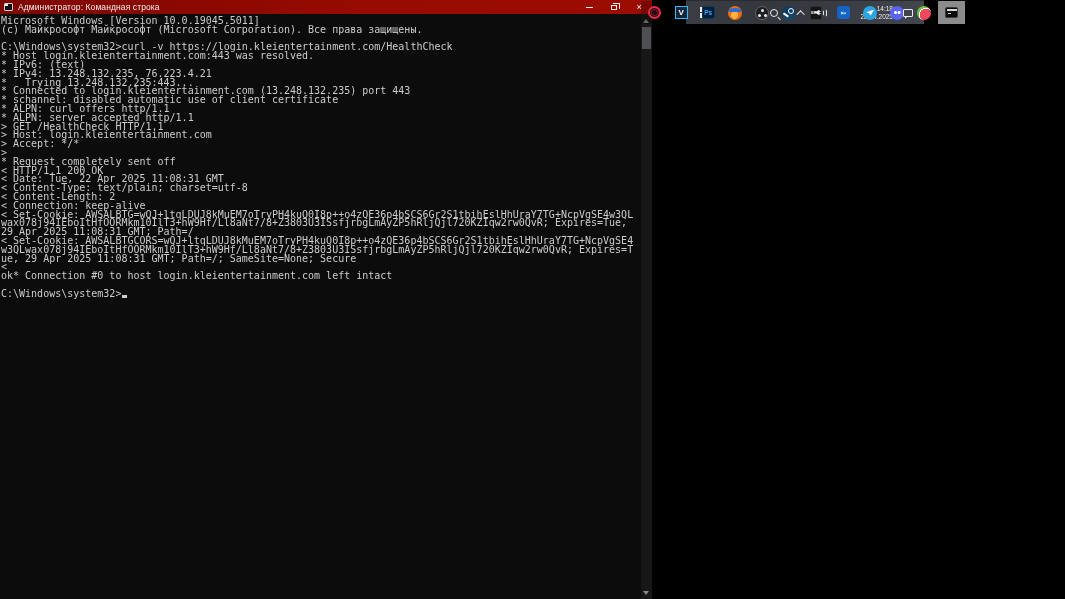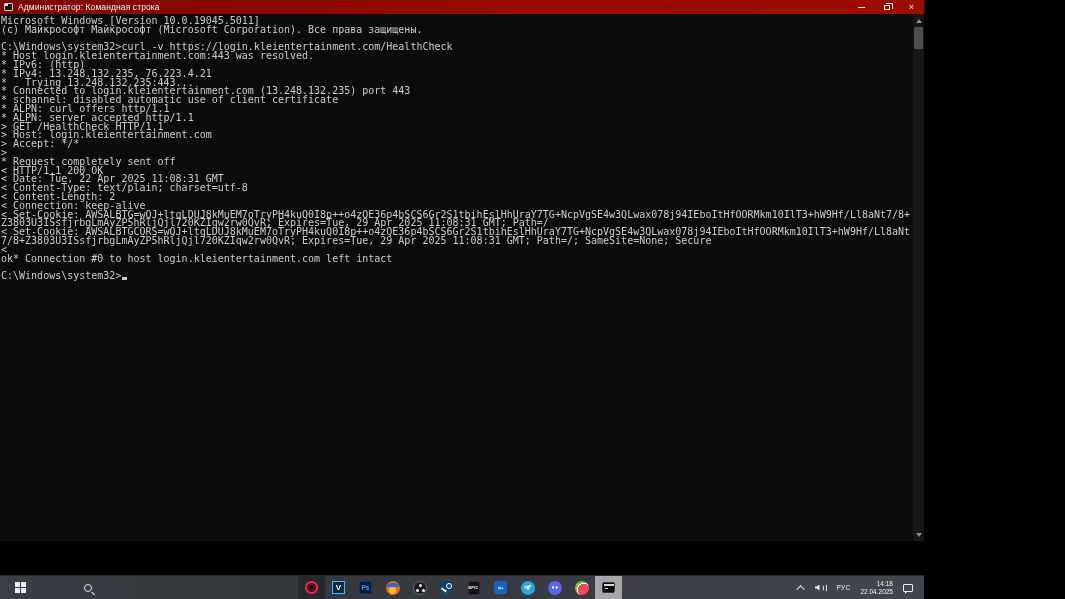--- a/index.html
+++ b/index.html
@@ -1,17 +1,17 @@
 <!DOCTYPE html>
 <html><head>
 <meta charset="utf-8">
 <style>
   * { margin:0; padding:0; box-sizing:border-box; }
   html,body { width:1065px; height:599px; overflow:hidden; background:#000; }
-  .screen { width:924px; height:599px; display:flex; flex-direction:column; font-family:"Liberation Sans", sans-serif; position:relative;gap:34px; }
+  .screen { width:924px; height:599px; display:flex; flex-direction:row; font-family:"Liberation Sans", sans-serif; position:relative;gap:34px; }
 
   
   .window { flex:1 1 auto; display:flex; flex-direction:column; min-height:0; }
   .titlebar { height:14px; background:linear-gradient(90deg,#7e0600,#970b00 55%,#9c0c00); display:flex; align-items:center; color:#eee; font-size:8.5px; position:relative; }
   .title-icon { width:9px; height:8px; margin:0 5px 0 4px; background:#101010; border:1px solid #cfcfcf; border-radius:1px; position:relative; flex:0 0 auto; }
   .title-icon::before { content:""; position:absolute; left:0px; top:0px; width:3px; height:2px; background:#e8e8e8; }
   .title-text { letter-spacing:.1px; white-space:nowrap; }
   .win-controls { margin-left:auto; display:flex; align-items:stretch; height:100%; }
   .win-btn { width:25px; display:flex; align-items:center; justify-content:center; color:#f0f0f0; font-size:8px; cursor:default; }
   .ic-min { width:7px; height:1px; background:#f0f0f0; display:inline-block; }
@@ -131,21 +131,21 @@
           <div class="tline">Microsoft Windows [Version 10.0.19045.5011]</div>
 
           <div class="tline">(c) Майкрософт Майкрософт (Microsoft Corporation). Все права защищены.</div>
 
           <div class="tline"></div>
 
           <div class="tline">C:\Windows\system32&gt;curl -v https://login.kleientertainment.com/HealthCheck</div>
 
           <div class="tline">* Host login.kleientertainment.com:443 was resolved.</div>
 
-          <div class="tline">* IPv6: (http)</div>
+          <div class="tline">* IPv6: (text)</div>
 
           <div class="tline">* IPv4: 13.248.132.235, 76.223.4.21</div>
 
           <div class="tline">*   Trying 13.248.132.235:443...</div>
 
           <div class="tline">* Connected to login.kleientertainment.com (13.248.132.235) port 443</div>
 
           <div class="tline">* schannel: disabled automatic use of client certificate</div>
 
           <div class="tline">* ALPN: curl offers http/1.1</div>

